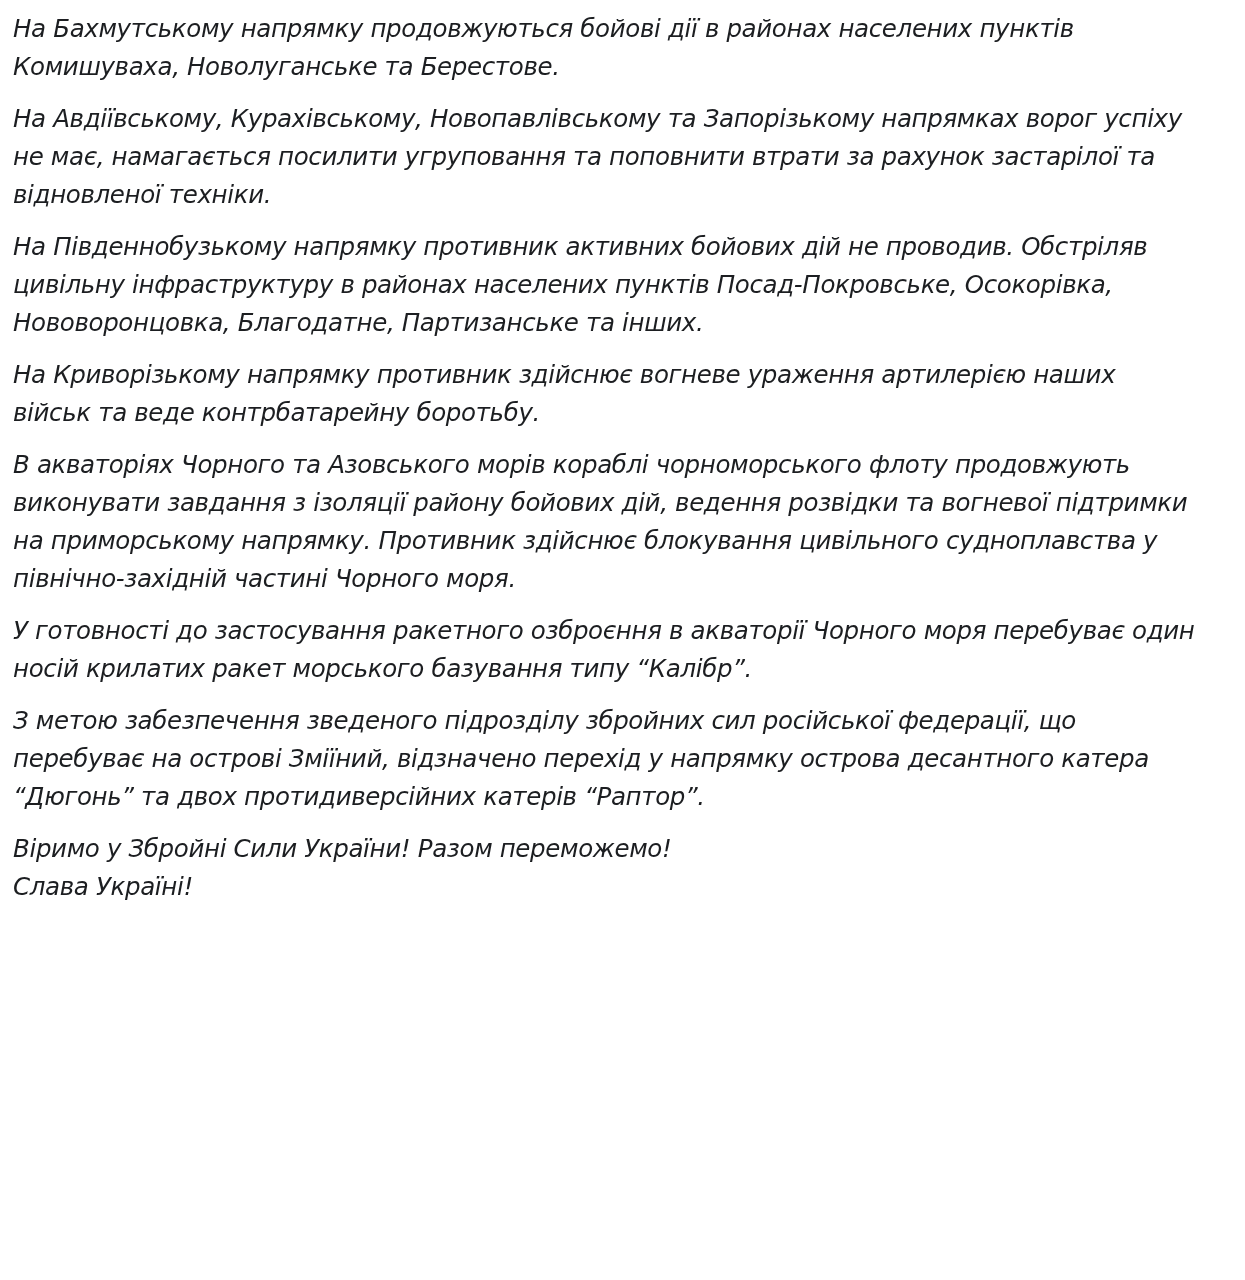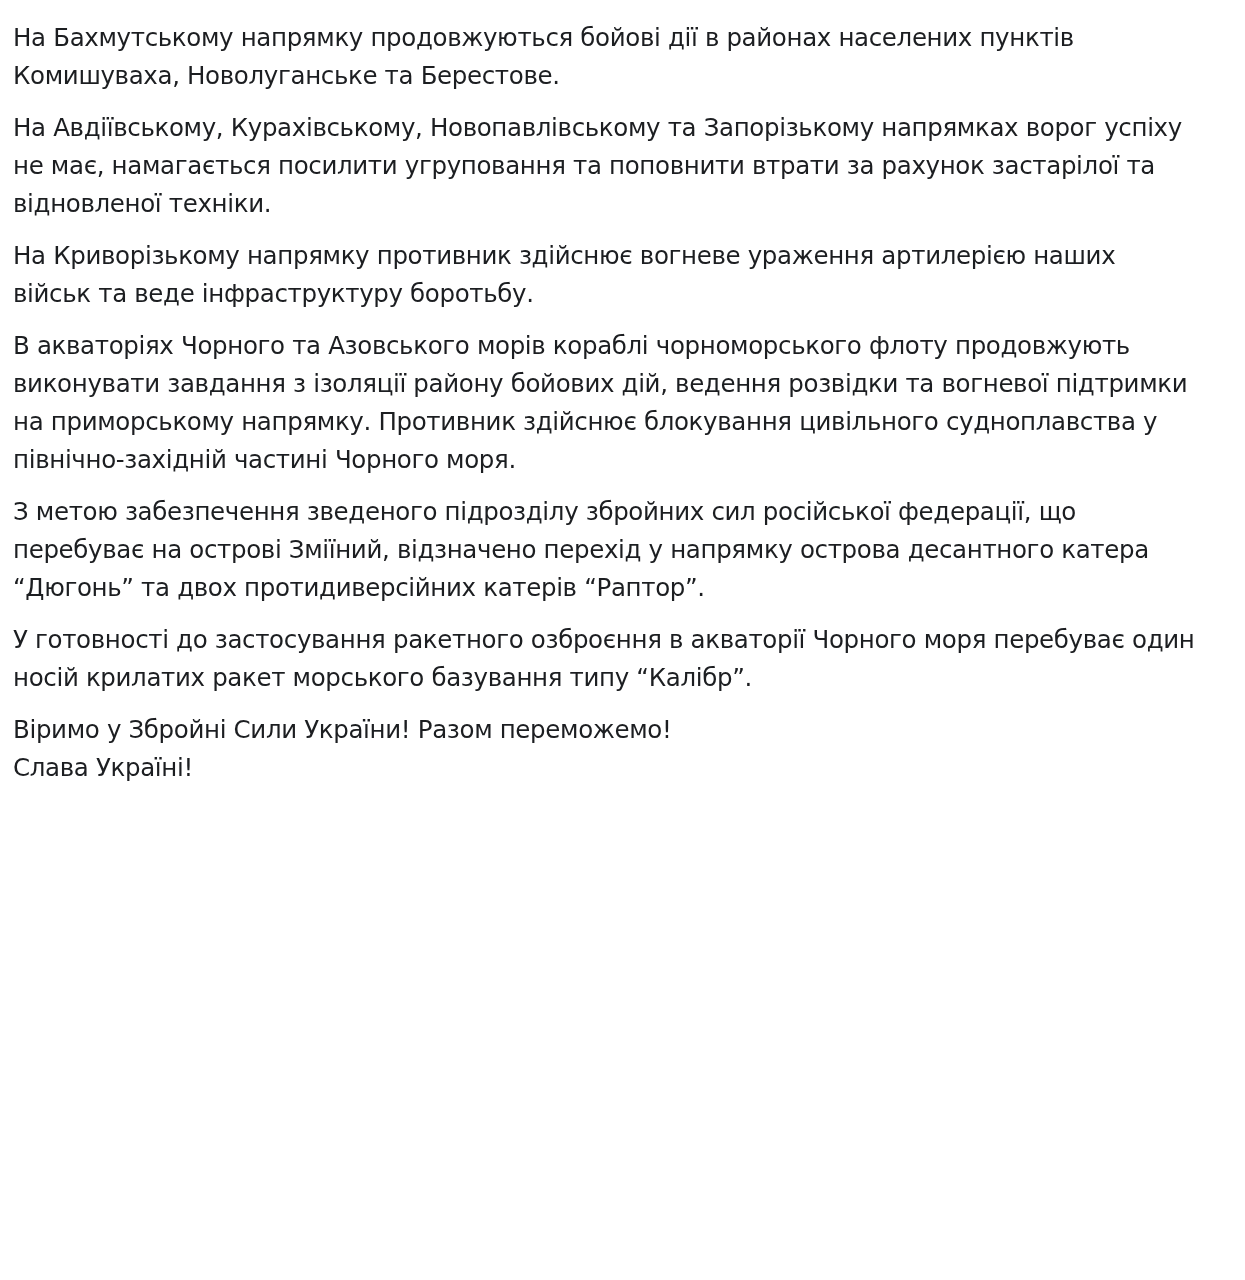--- a/index.html
+++ b/index.html
@@ -15,42 +15,46 @@
     .post {
       padding: 6px 10px 0 13px;
       color: #1c1e21;
       font-family: "DejaVu Sans", "Liberation Sans", sans-serif;
       font-size: 24.5px;
       line-height: 38px;
       letter-spacing: -0.35px;
       word-spacing: 0px;
     }
     .para {
-      margin: 13px 0 14px 0;
+      margin: 4px 0 14px 0;
       white-space: pre-line;
+      font-style: italic;
     }
     .para.last {
       margin-bottom: 0;
     }
   </style>
 </head>
 <body>
 
 <div class="post">
   <p class="para">На Бахмутському напрямку продовжуються бойові дії в районах населених пунктів
 Комишуваха, Новолуганське та Берестове.</p>
   <p class="para">На Авдіївському, Курахівському, Новопавлівському та Запорізькому напрямках ворог успіху
 не має, намагається посилити угруповання та поповнити втрати за рахунок застарілої та
 відновленої техніки.</p>
+  <p class="para">На Південнобузькому напрямку противник активних бойових дій не проводив. Обстріляв
+цивільну інфраструктуру в районах населених пунктів  Посад-Покровське, Осокорівка,
+Нововоронцовка, Благодатне, Партизанське та інших.</p>
   <p class="para">На Криворізькому напрямку противник здійснює вогневе ураження артилерією наших
-військ та веде інфраструктуру боротьбу.</p>
+військ та веде контрбатарейну боротьбу.</p>
   <p class="para">В акваторіях Чорного та Азовського морів кораблі чорноморського флоту продовжують
 виконувати завдання з ізоляції району бойових дій, ведення розвідки та вогневої підтримки
 на приморському напрямку. Противник здійснює блокування цивільного судноплавства у
 північно-західній частині Чорного моря.</p>
+  <p class="para">У готовності до застосування ракетного озброєння в акваторії Чорного моря перебуває один
+носій крилатих ракет морського базування типу “Калібр”.</p>
   <p class="para">З метою забезпечення зведеного підрозділу збройних сил російської федерації, що
 перебуває на острові Зміїний, відзначено перехід у напрямку острова десантного катера
 “Дюгонь” та двох протидиверсійних катерів “Раптор”.</p>
-  <p class="para">У готовності до застосування ракетного озброєння в акваторії Чорного моря перебуває один
-носій крилатих ракет морського базування типу “Калібр”.</p>
   <p class="para last">Віримо у Збройні Сили України! Разом переможемо!
 Слава Україні!</p>
 </div>
 
 </body></html>

